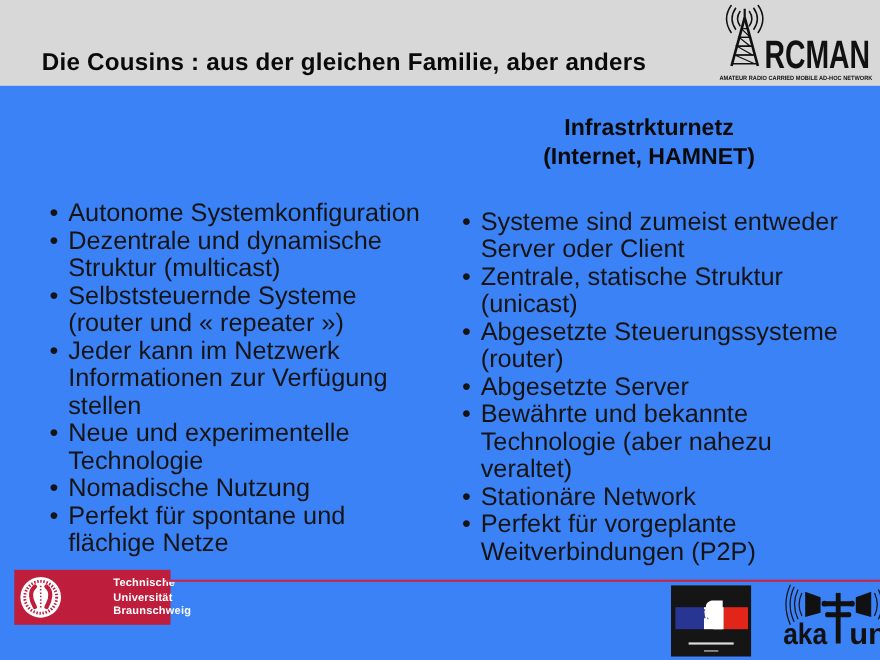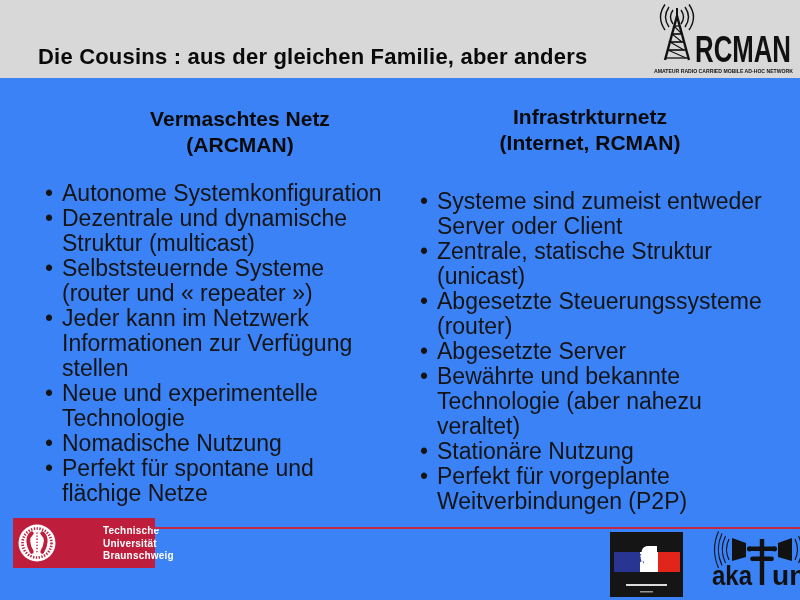--- a/index.html
+++ b/index.html
@@ -58,27 +58,23 @@
         <line x1="17" y1="38" x2="31" y2="38" stroke-width="1.3"></line>
         <line x1="15" y1="46" x2="33" y2="46" stroke-width="1.3"></line>
         <line x1="13" y1="54" x2="35" y2="54" stroke-width="1.3"></line>
         <path d="M21,22 L29,30 L19,30 L29,38 L17,38 L31,46 L15,46 L33,54" stroke-width="1.1"></path>
       </g>
       <text x="42" y="58" font-size="36" font-weight="bold" fill="#111" textLength="96" lengthAdjust="spacingAndGlyphs" font-family="Liberation Sans, sans-serif">RCMAN</text>
       <text x="1" y="69" font-size="5.6" font-weight="bold" fill="#111" textLength="139" lengthAdjust="spacingAndGlyphs" style="text-transform:uppercase" font-family="Liberation Sans, sans-serif">Amateur Radio Carried Mobile Ad-hoc Network</text>
     </svg>
   </div>
 
-  <div class="col-header left">
-    <div>Vermaschtes Netz</div>
-    <div>(ARCMAN)</div>
-  </div>
   <div class="col-header right">
     <div>Infrastrkturnetz</div>
-    <div>(Internet, RCMAN)</div>
+    <div>(Internet, HAMNET)</div>
   </div>
 
   <ul class="bullets left">
     <li>Autonome Systemkonfiguration</li>
     <li>Dezentrale und dynamische
 Struktur (multicast)</li>
     <li>Selbststeuernde Systeme
 (router und « repeater »)</li>
     <li>Jeder kann im Netzwerk
 Informationen zur Verfügung
@@ -94,21 +90,21 @@
     <li>Systeme sind zumeist entweder
 Server oder Client</li>
     <li>Zentrale, statische Struktur
 (unicast)</li>
     <li>Abgesetzte Steuerungssysteme
 (router)</li>
     <li>Abgesetzte Server</li>
     <li>Bewährte und bekannte
 Technologie (aber nahezu
 veraltet)</li>
-    <li>Stationäre Nutzung</li>
+    <li>Stationäre Network</li>
     <li>Perfekt für vorgeplante
 Weitverbindungen (P2P)</li>
   </ul>
 
   <div class="tu-logo">
     <svg class="tu-seal" width="44" height="44" viewBox="0 0 50 50">
       <circle cx="25" cy="25" r="21" fill="#ffffff"></circle>
       <circle cx="25" cy="25" r="16.5" fill="none" stroke="#be1e3c" stroke-width="3" stroke-dasharray="1.5 1.7"></circle>
       <path d="M19,14 C13,19 15,28 19,35" fill="none" stroke="#be1e3c" stroke-width="4.5" stroke-linecap="round"></path>
       <path d="M31,14 C37,19 35,28 31,35" fill="none" stroke="#be1e3c" stroke-width="4.5" stroke-linecap="round"></path>

